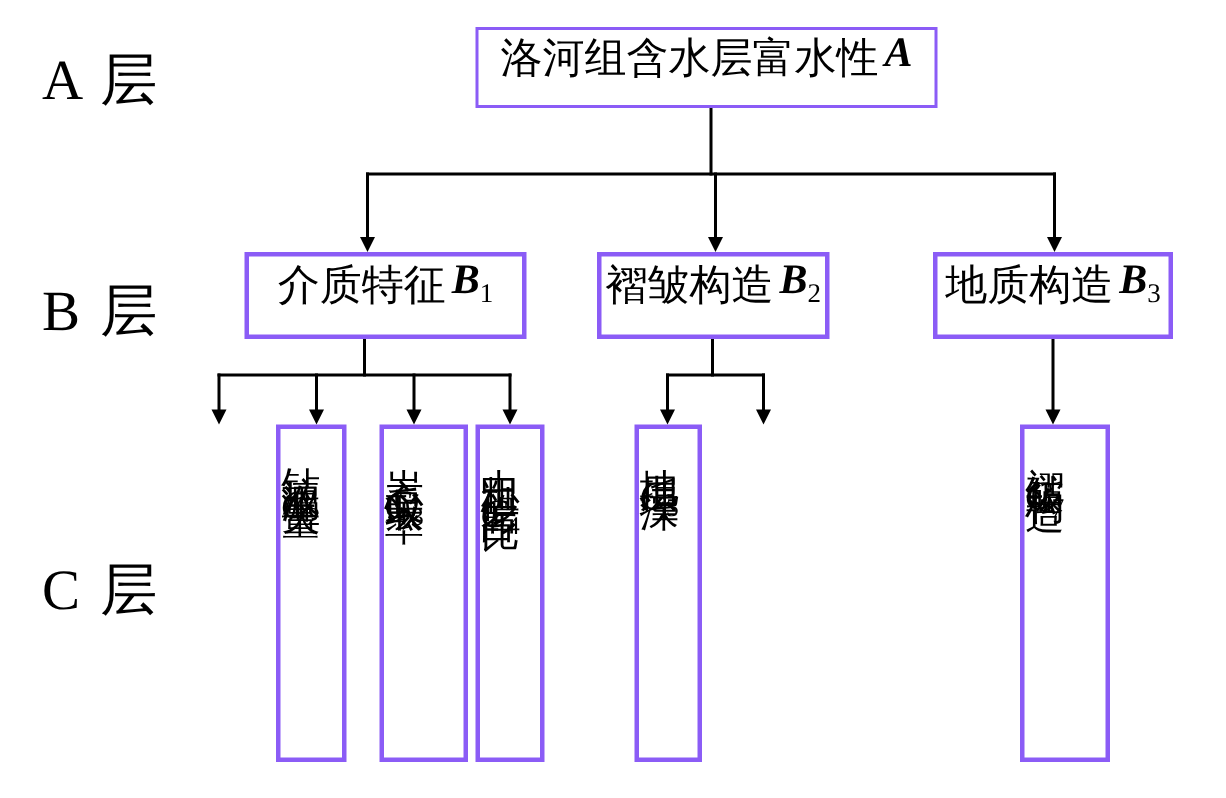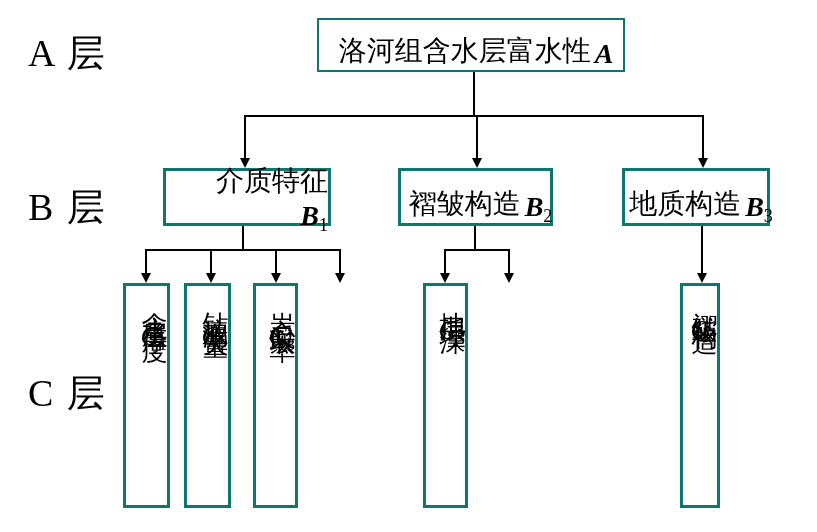--- a/index.html
+++ b/index.html
@@ -17,32 +17,31 @@
     left:28px;
     font-size:38px;
     letter-spacing:2px;
     color:#000;
     white-space:nowrap;
   }
   
   .node{
     position:absolute;
     box-sizing:border-box;
-    border:2px solid #0f766e;
+    border:2px solid #8b5cf6;
     background:#fff;
     display:flex;
-    align-items:flex-end;
+    align-items:flex-start;
     justify-content:center;
-    padding-left:10px;
   }
   .node-a{left:317px;top:18px;width:308px;height:54px;font-size:28px;white-space:nowrap;}
   .node-b{top:168px;height:58px;border-width:3px;font-size:28px;white-space:nowrap;}
-  #node-b1{left:163px;width:168px;flex-direction:column;}
+  #node-b1{left:163px;width:188px;}
   #node-b2{left:398px;width:155px;}
-  #node-b3{left:622px;width:148px;}
+  #node-b3{left:622px;width:160px;}
   .sym{font-style:italic;font-weight:bold;margin-left:4px;}
   .sym sub{font-style:normal;font-weight:normal;font-size:18px;vertical-align:-6px;line-height:0;}
   
   .node-c{
     top:283px;height:225px;border-width:3px;
     flex-direction:column;justify-content:flex-start;
     padding-top:5px;
   }
   .vtext{
     writing-mode:vertical-lr;
@@ -82,37 +81,37 @@
   </div>
   <div class="node node-b" id="node-b2">
     <span>褶皱构造</span>
       <span class="sym"><i>B</i><sub>2</sub></span>
   </div>
   <div class="node node-b" id="node-b3">
     <span>地质构造</span>
       <span class="sym"><i>B</i><sub>3</sub></span>
   </div>
 
-  <div class="node node-c" style="left:123px;width:47px;">
-    <span class="vtext">含水层厚度</span>
-    <span class="csym"><i>C</i><sub>1</sub></span>
-  </div>
   <div class="node node-c" style="left:184px;width:47px;">
     <span class="vtext">钻液漏失量</span>
     <span class="csym"><i>C</i><sub>2</sub></span>
   </div>
-  <div class="node node-c" style="left:253px;width:45px;">
+  <div class="node node-c" style="left:253px;width:59px;">
     <span class="vtext">岩心采取率</span>
     <span class="csym"><i>C</i><sub>3</sub></span>
+  </div>
+  <div class="node node-c" style="left:317px;width:46px;">
+    <span class="vtext">中粗砂岩占比</span>
+    <span class="csym"><i>C</i><sub>4</sub></span>
   </div>
   <div class="node node-c" style="left:423px;width:45px;">
     <span class="vtext">地层埋深</span>
     <span class="csym"><i>C</i><sub>5</sub></span>
   </div>
-  <div class="node node-c" style="left:680px;width:40px;">
+  <div class="node node-c" style="left:680px;width:60px;">
     <span class="vtext">褶皱构造</span>
     <span class="csym"><i>C</i><sub>7</sub></span>
   </div>
 
   <div class="line" style="left:473px;top:72px;width:2px;height:45px;"></div>
   <div class="line" style="left:244px;top:115px;width:460px;height:2px;"></div>
   <div class="line" style="left:244px;top:115px;width:2px;height:45px;"></div>
   <div class="line" style="left:476px;top:115px;width:2px;height:45px;"></div>
   <div class="line" style="left:702px;top:115px;width:2px;height:45px;"></div>
   <div class="arrow" style="left:240px;top:158px;"></div>

